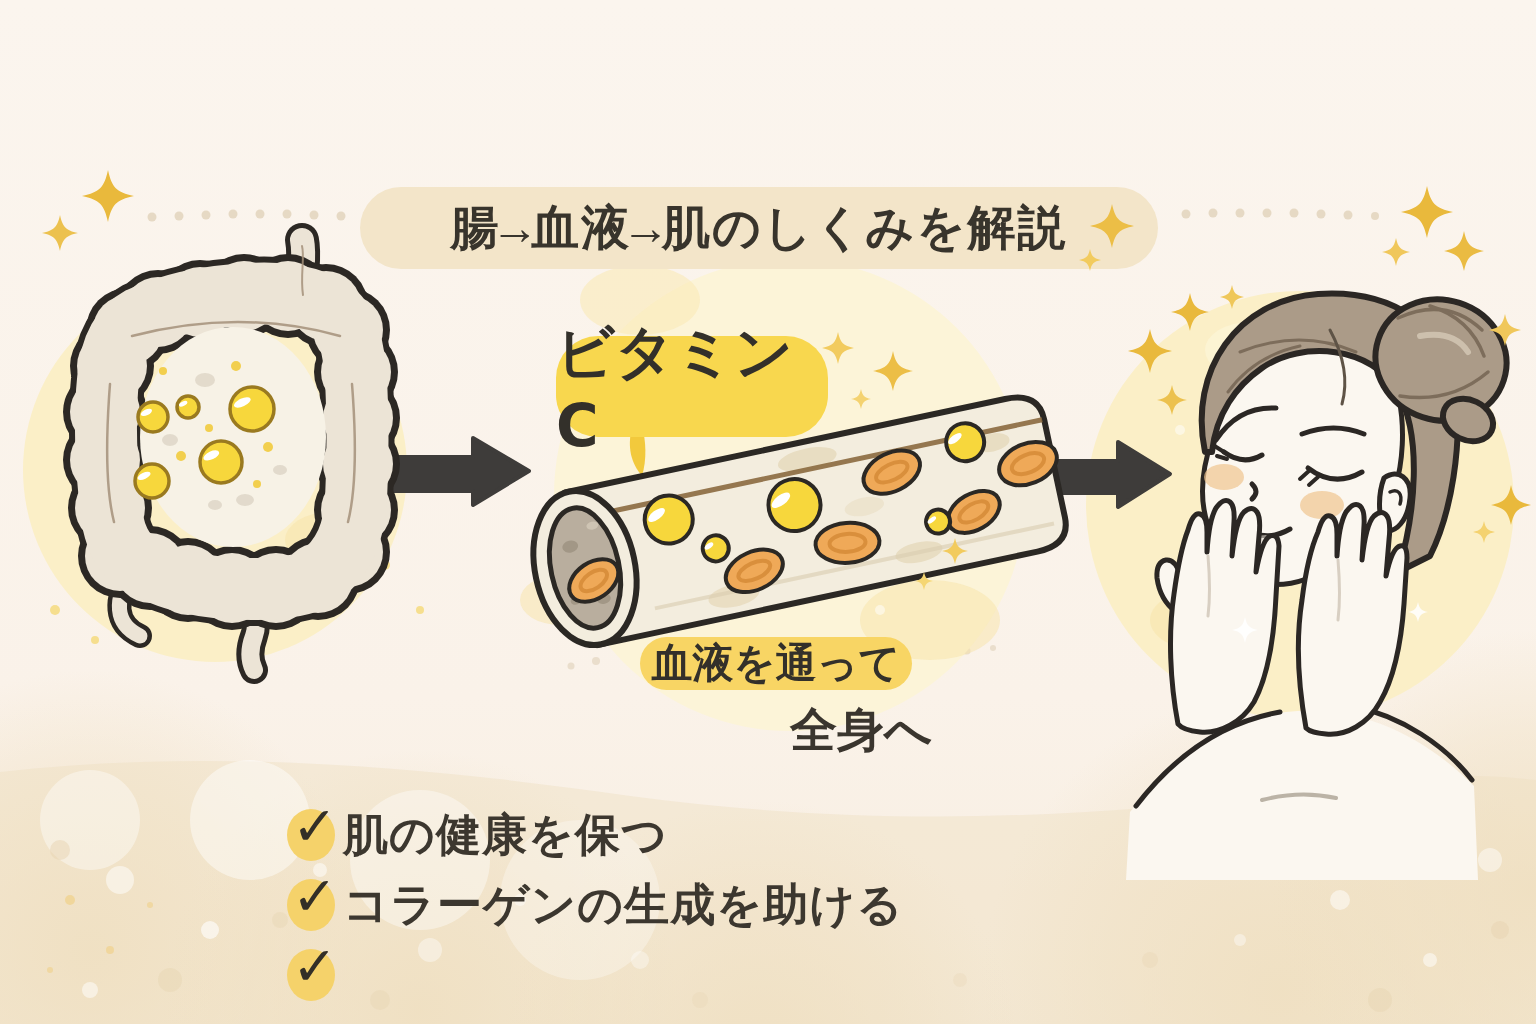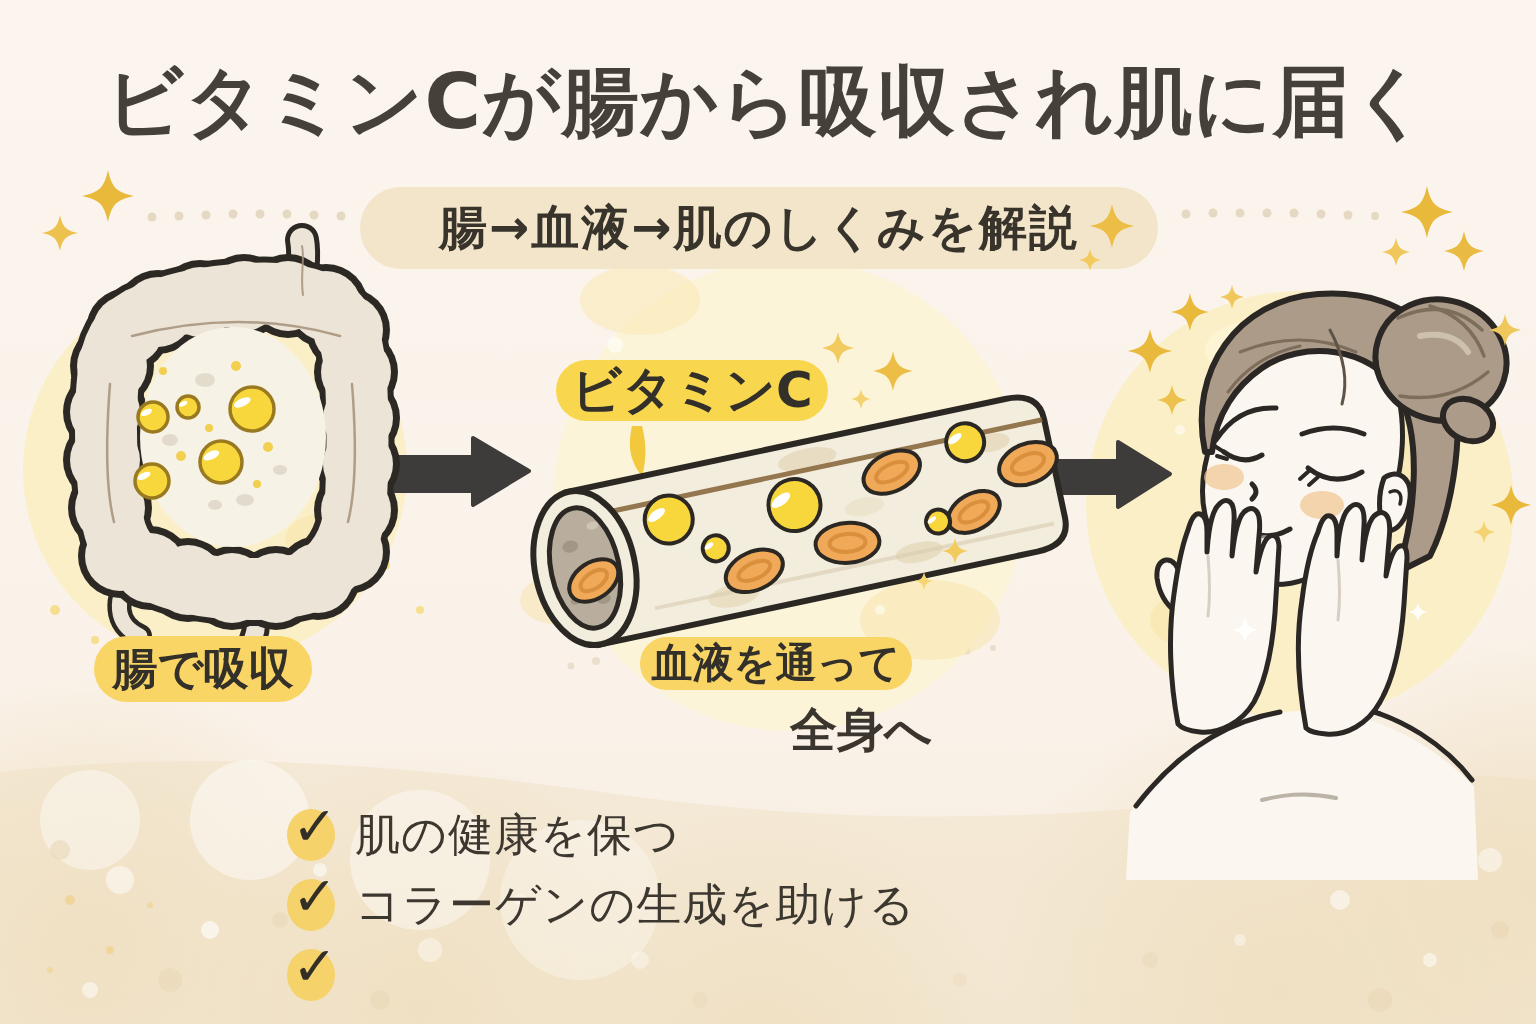--- a/index.html
+++ b/index.html
@@ -10,35 +10,35 @@
   }
   svg.layer{position:absolute;left:0;top:0;}
   .txt{position:absolute;z-index:2;}
   .title{
     top:58px;left:0;width:100%;text-align:center;
     font-size:77px;font-weight:900;color:#46403A;letter-spacing:1px;line-height:1.15;
   }
   .subtitle-pill{
     left:360px;top:187px;width:798px;height:82px;background:#F3E5C9;border-radius:44px;
     display:flex;align-items:center;justify-content:center;
-    font-size:48px;font-weight:800;color:#38342C;letter-spacing:2px;
+    font-size:48px;font-weight:800;color:#38342C;letter-spacing:2px;font-family:Liberation Mono, monospace;
   }
   .label-pill{
     display:flex;align-items:center;justify-content:center;
     background:#F8D564;border-radius:40px;font-weight:800;color:#33302A;
   }
   #pill-intestine{left:94px;top:636px;width:218px;height:66px;font-size:45px;}
-  #callout-vitc{left:556px;top:360px;width:272px;height:61px;font-size:50px;font-weight:900;background:#F8D74E;border-radius:42px;}
+  #callout-vitc{left:556px;top:336px;width:272px;height:101px;font-size:58px;font-weight:900;background:#F8D74E;border-radius:42px;}
   #pill-blood{left:640px;top:637px;width:272px;height:53px;font-size:41px;}
   .sublabel{left:620px;top:699px;width:312px;text-align:right;font-size:47px;font-weight:900;color:#3A352E;}
   .benefits{left:287px;top:806px;display:flex;flex-direction:column;gap:13px;}
   .benefit{display:flex;align-items:center;height:57px;}
   .check-badge{width:48px;height:52px;border-radius:50%;background:#F5D26A;position:relative;flex:none;overflow:visible;}
   .check-badge span{position:absolute;left:5px;top:-14px;font-size:54px;font-weight:900;color:#332F27;line-height:1.2;}
-  .benefit-text{margin-left:20px;font-size:45px;font-weight:400;color:#3C372F;letter-spacing:1px;}
+  .benefit-text{margin-left:8px;font-size:45px;font-weight:700;color:#3C372F;letter-spacing:1px;}
   .fx{pointer-events:none;z-index:3;}
   .art{z-index:1;}
 </style>
 </head>
 <body>
 
 <div class="canvas">
 
   <svg class="layer art" width="1536" height="1024" viewBox="0 0 1536 1024">
     <defs>
@@ -364,29 +364,25 @@
       <ellipse cx="1266" cy="541" rx="14" ry="6" fill="#DDD5CB" opacity="0.6"></ellipse>
 
       <path d="M1176,612 Q1160,600 1157,578 Q1156,562 1166,560 Q1175,559 1180,574 Z" fill="#FBF7F0" stroke="#2B2724" stroke-width="5"></path>
       <path d="M1178,724 C1170,682 1168,634 1174,594 C1177,572 1181,548 1188,530 Q1193,512 1200,514 Q1207,516 1207,532 L1207,552 Q1209,520 1216,508 Q1224,497 1230,502 Q1235,506 1234,522 L1232,556 Q1236,520 1244,512 Q1252,505 1257,512 Q1261,518 1259,536 L1256,572 Q1262,540 1270,536 Q1278,533 1279,546 L1276,596 C1274,640 1268,676 1254,702 C1242,722 1220,734 1200,732 C1190,731 1182,729 1178,724 Z" fill="#FBF7F0" stroke="#2B2724" stroke-width="5"></path>
       <path d="M1208,556 C1210,580 1210,600 1208,616" fill="none" stroke="#D8CFC2" stroke-width="3"></path>
       <path d="M1306,728 C1298,684 1296,638 1302,600 C1305,576 1310,550 1318,532 Q1323,514 1330,516 Q1337,518 1337,534 L1337,556 Q1339,524 1346,512 Q1354,501 1360,506 Q1365,510 1364,526 L1362,560 Q1366,524 1374,516 Q1382,509 1387,516 Q1391,522 1389,540 L1386,576 Q1392,548 1400,546 Q1407,544 1407,558 L1404,604 C1401,646 1394,678 1380,702 C1368,724 1346,736 1326,734 C1316,733 1310,732 1306,728 Z" fill="#FBF7F0" stroke="#2B2724" stroke-width="5"></path>
       <path d="M1338,560 C1340,584 1340,604 1338,620" fill="none" stroke="#D8CFC2" stroke-width="3"></path>
     </g>
   </svg>
 
-  <div class="txt title">ビタミンCが腸から吸収され肌に届く</div>
 
   <div class="txt subtitle-pill">
     <span>腸→血液→肌のしくみを解説</span>
   </div>
 
-  <div class="txt label-pill" id="pill-intestine">
-    <span>腸で吸収</span>
-  </div>
 
   <div class="txt label-pill" id="callout-vitc">
     <span>ビタミンC</span>
   </div>
 
   <div class="txt label-pill" id="pill-blood">
     <span>血液を通って</span>
   </div>
 
   <div class="txt sublabel">全身へ</div>

